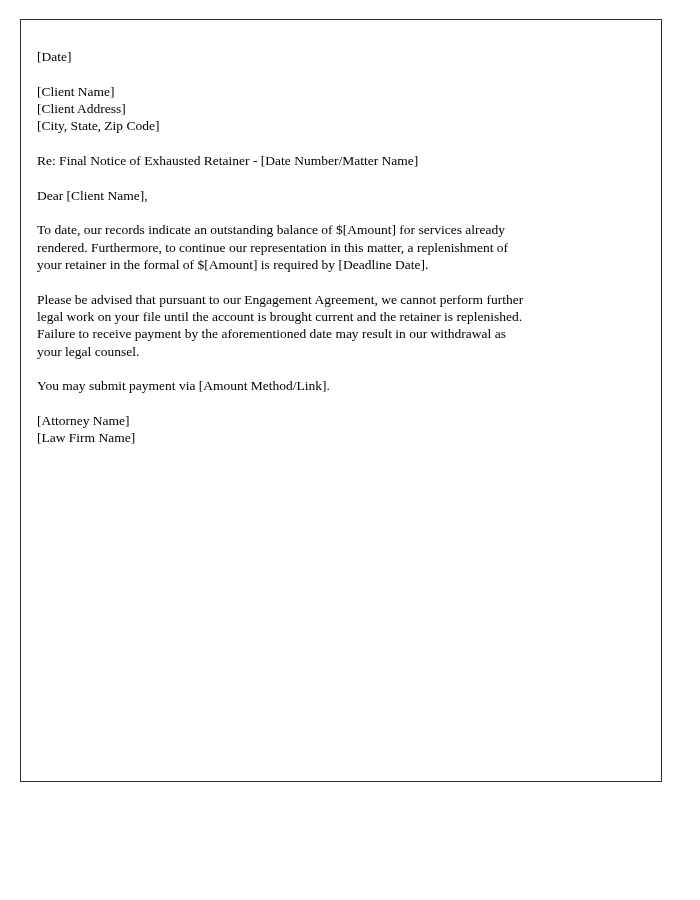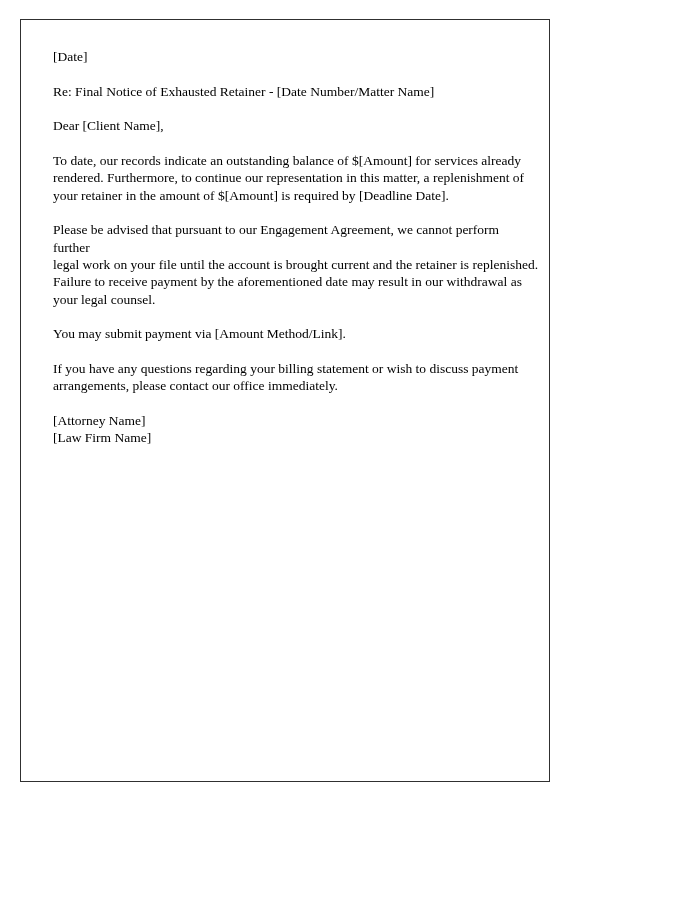--- a/index.html
+++ b/index.html
@@ -12,62 +12,63 @@
     width: 700px;
     height: 900px;
     background: #ffffff;
     overflow: hidden;
     font-family: "Liberation Serif", serif;
   }
   .letter-frame {
     position: absolute;
     left: 20px;
     top: 19px;
-    width: 530px;
+    width: 642px;
     height: 763px;
     box-sizing: border-box;
     border: 1.5px solid #303030;
     background: #ffffff;
-    padding: 28px 10px 0 32px;
+    padding: 28px 10px 0 16px;
     overflow: hidden;
   }
   .block {
     margin: 0 0 17.33px 0;
     font-size: 13.5px;
     line-height: 17.33px;
     color: #000000;
     white-space: pre-line; 
   }
 </style>
 </head>
 <body>
 
 <div class="page">
   <div class="letter-frame">
 
     <div class="block">[Date]</div>
 
+    <div class="block">[Client Name]
+[Client Address]
+[City, State, Zip Code]</div>
 
     <div class="block">Re: Final Notice of Exhausted Retainer - [Date Number/Matter Name]</div>
 
     <div class="block">Dear [Client Name],</div>
 
 
     <div class="block">To date, our records indicate an outstanding balance of $[Amount] for services already
 rendered. Furthermore, to continue our representation in this matter, a replenishment of
-your retainer in the amount of $[Amount] is required by [Deadline Date].</div>
+your retainer in the formal of $[Amount] is required by [Deadline Date].</div>
 
     <div class="block">Please be advised that pursuant to our Engagement Agreement, we cannot perform further
 legal work on your file until the account is brought current and the retainer is replenished.
 Failure to receive payment by the aforementioned date may result in our withdrawal as
 your legal counsel.</div>
 
     <div class="block">You may submit payment via [Amount Method/Link].</div>
 
-    <div class="block">If you have any questions regarding your billing statement or wish to discuss payment
-arrangements, please contact our office immediately.</div>
 
 
     <div class="block">[Attorney Name]
 [Law Firm Name]</div>
 
   </div>
 </div>
 
 </body></html>

